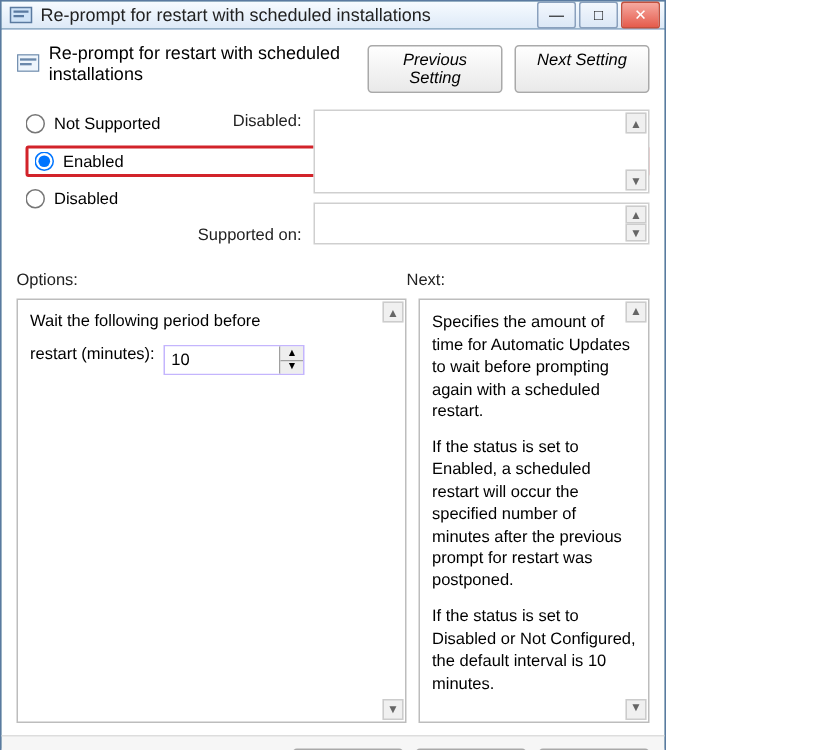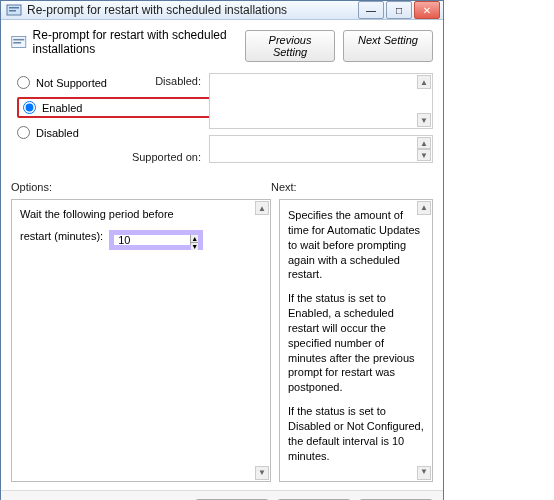--- a/index.html
+++ b/index.html
@@ -31,21 +31,21 @@
 .row2 { display:flex; margin-top:6px; margin-left:110px; gap:8px;align-items:flex-end; }
 .sectionlabels { display:flex; margin-top:18px;align-items:flex-end; }
 .sectionlabels .lbl { color:#222; }
 .optlbl { width:260px; }
 .panels { display:flex; gap:8px; margin-top:6px; flex:1; min-height:0; }
 .panel { border:1px solid #bdbdbd; background:#fff; padding:8px; position:relative; }
 .panel.opts { width:260px; }
 .panel.help { flex:1; font-size:11px; line-height:1.35; }
 .panel.help p { margin-bottom:9px; }
 .spinrow { display:flex; align-items:flex-start; gap:6px; margin-top:10px; }
-.spinbox { display:flex; border:5px solid #c4b5fd; height:20px; width:94px; }
+.spinbox { display:flex; border:1px solid #c4b5fd; height:20px; width:94px; }
 .spinbox input { border:none; padding:0 4px; width:76px; font-size:11px; outline:none; }
 .spinbtns { display:flex; flex-direction:column; width:16px; border-left:1px solid #a0a0a0; }
 .spinbtns div { flex:1; display:flex; align-items:center; justify-content:center; font-size:7px; background:#eee; cursor:pointer; }
 .spinbtns div:first-child { border-bottom:1px solid #a0a0a0; }
 .footer { display:flex; justify-content:flex-end; gap:8px; padding:8px 10px; border-top:1px solid #ddd; background:#f6f6f6; }
 .panel .scrollhint { right:1px; }
 </style>
 </head>
 <body>
 

